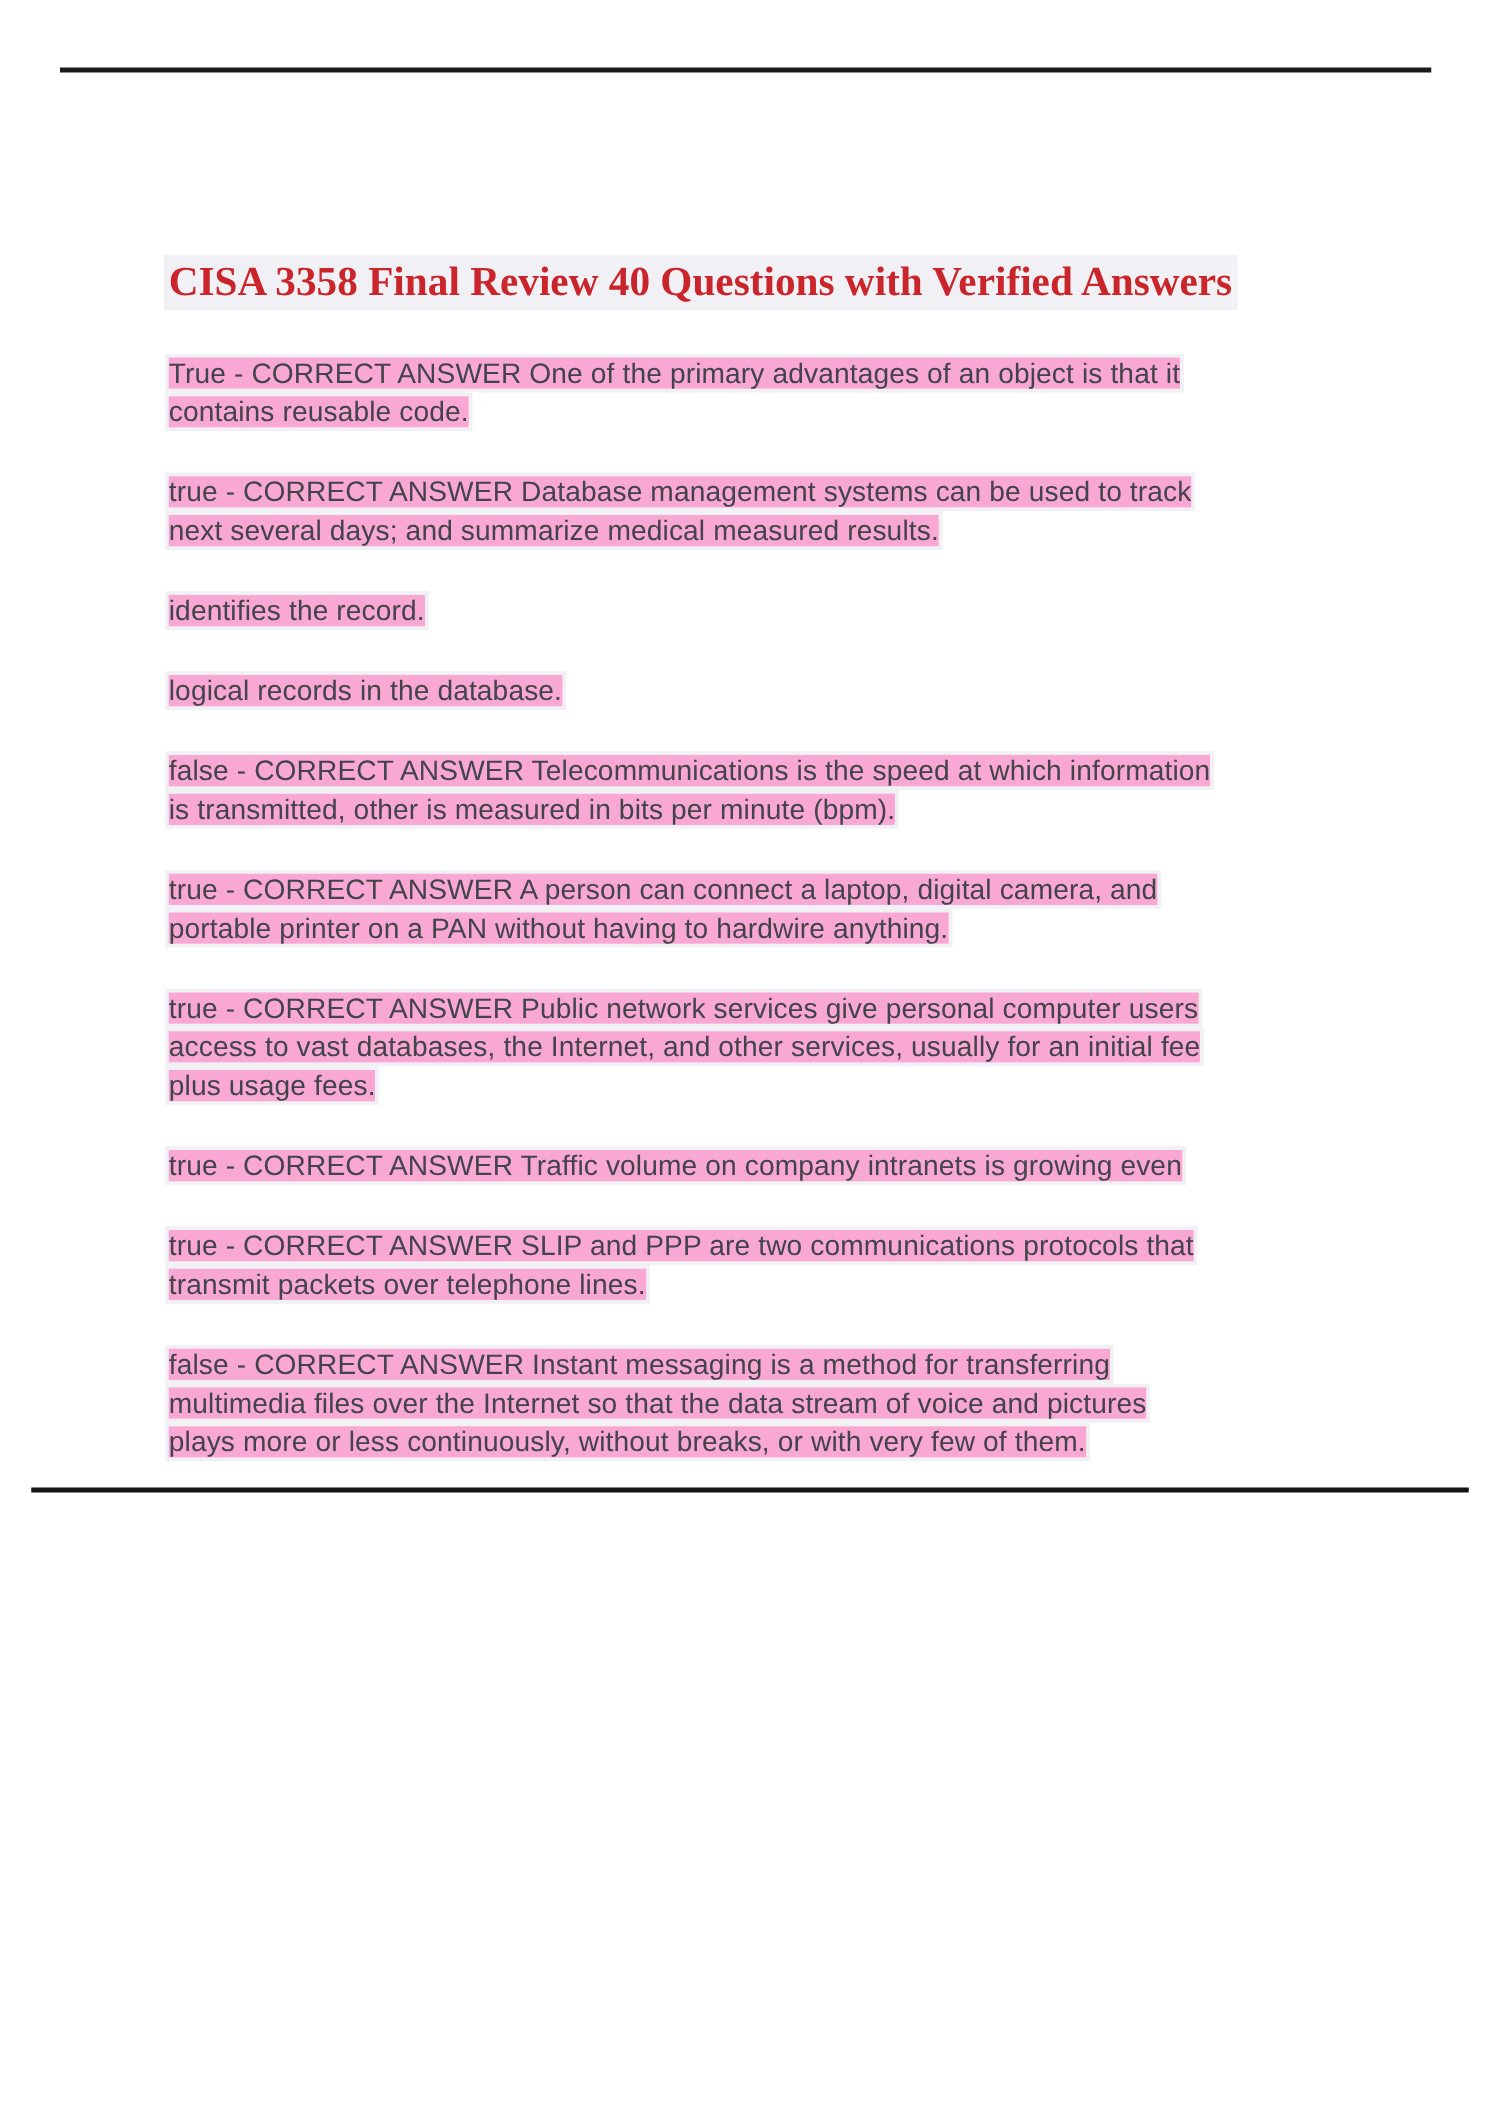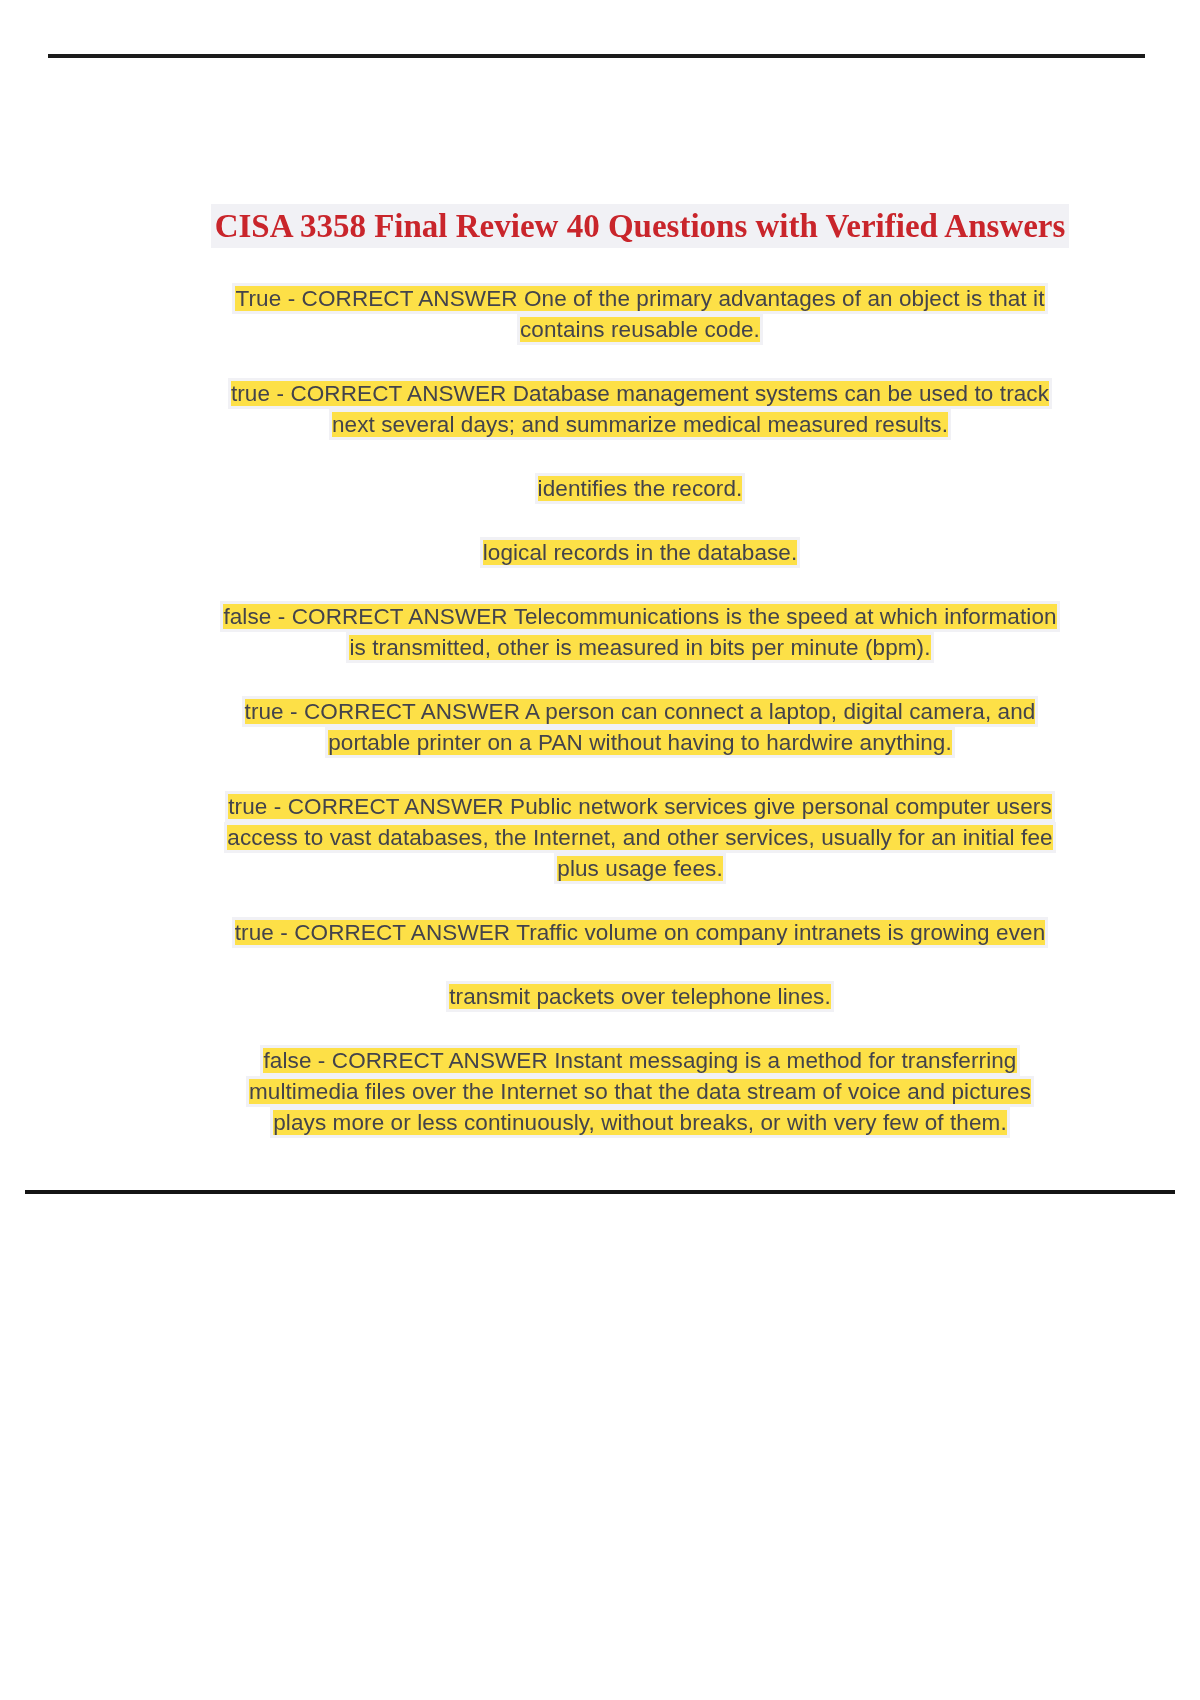--- a/index.html
+++ b/index.html
@@ -7,21 +7,20 @@
     padding: 0;
     background: #ffffff;
   }
   .page {
     position: relative;
     width: 1200px;
     height: 1196px;
     background: #ffffff;
     overflow: hidden;
     font-family: "Liberation Sans", "DejaVu Sans", sans-serif;
-    text-align: center;
   }
   .rule-top {
     position: absolute;
     top: 54px;
     left: 48px;
     width: 1097px;
     height: 4px;
     background: #1b1b1b;
   }
   .rule-bottom {
@@ -57,21 +56,21 @@
     font-size: 22.5px;
     font-weight: 400;
     letter-spacing: 0.1px;
   }
   .line {
     display: block;
     line-height: 31px;
     white-space: nowrap;
   }
   .line .hl {
-    background: #fde047;
+    background: #f9a8d4;
     box-shadow: 0 0 0 3px #f1f1f5;
   }
 </style>
 </head>
 <body>
 
 <div class="page">
   <div class="rule-top"></div>
 
   <div class="content">
@@ -110,20 +109,21 @@
       <span class="line"><span class="hl">true - CORRECT ANSWER Public network services give personal computer users</span></span>
       <span class="line"><span class="hl">access to vast databases, the Internet, and other services, usually for an initial fee</span></span>
       <span class="line"><span class="hl">plus usage fees.</span></span>
     </p>
 
     <p class="para">
       <span class="line"><span class="hl">true - CORRECT ANSWER Traffic volume on company intranets is growing even</span></span>
     </p>
 
     <p class="para">
+      <span class="line"><span class="hl">true - CORRECT ANSWER SLIP and PPP are two communications protocols that</span></span>
       <span class="line"><span class="hl">transmit packets over telephone lines.</span></span>
     </p>
 
     <p class="para">
       <span class="line"><span class="hl">false - CORRECT ANSWER Instant messaging is a method for transferring</span></span>
       <span class="line"><span class="hl">multimedia files over the Internet so that the data stream of voice and pictures</span></span>
       <span class="line"><span class="hl">plays more or less continuously, without breaks, or with very few of them.</span></span>
     </p>
 
   </div>

